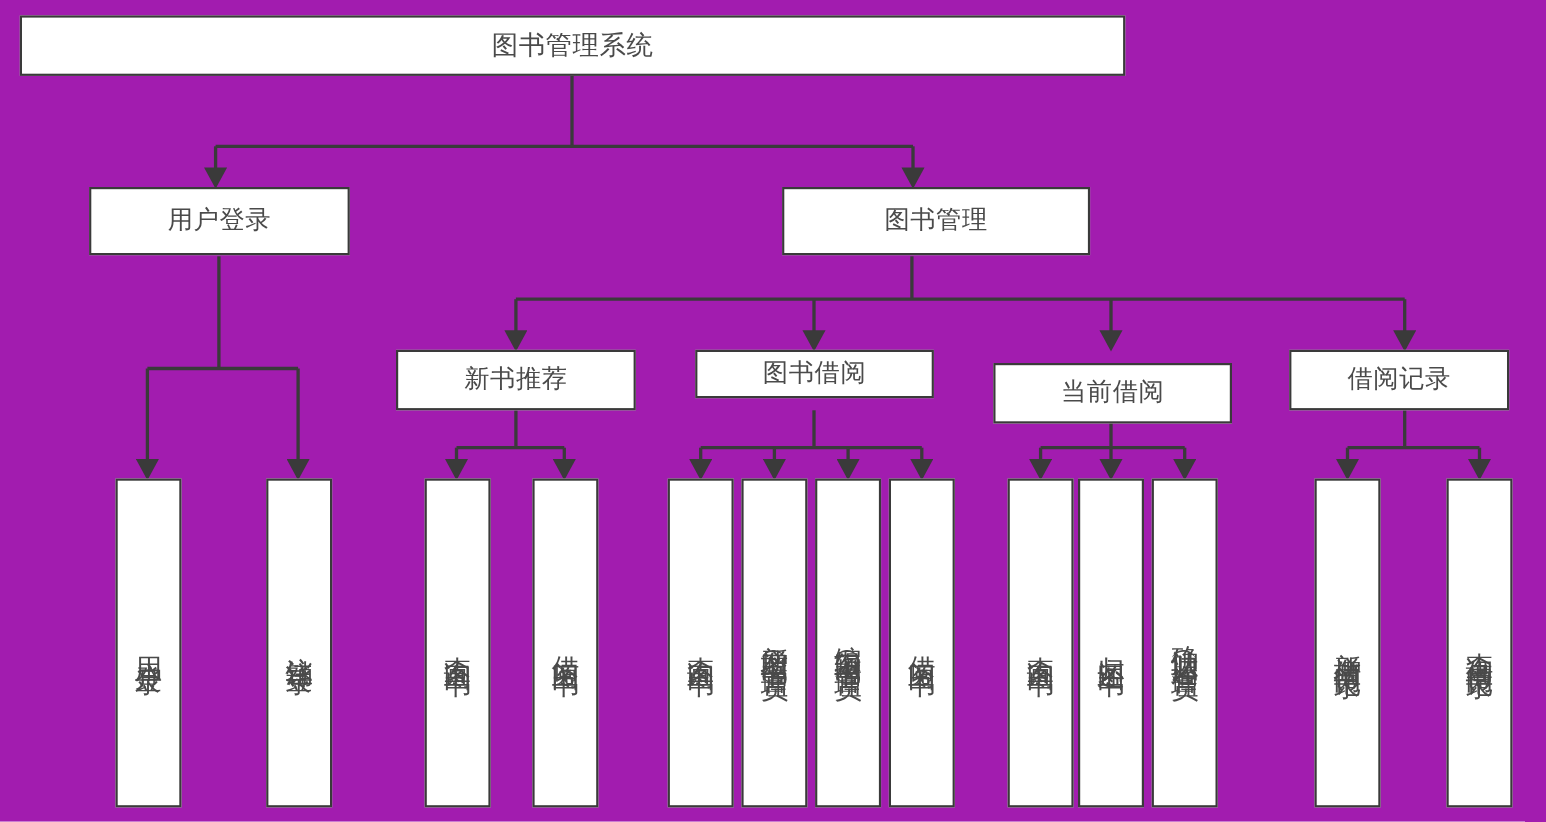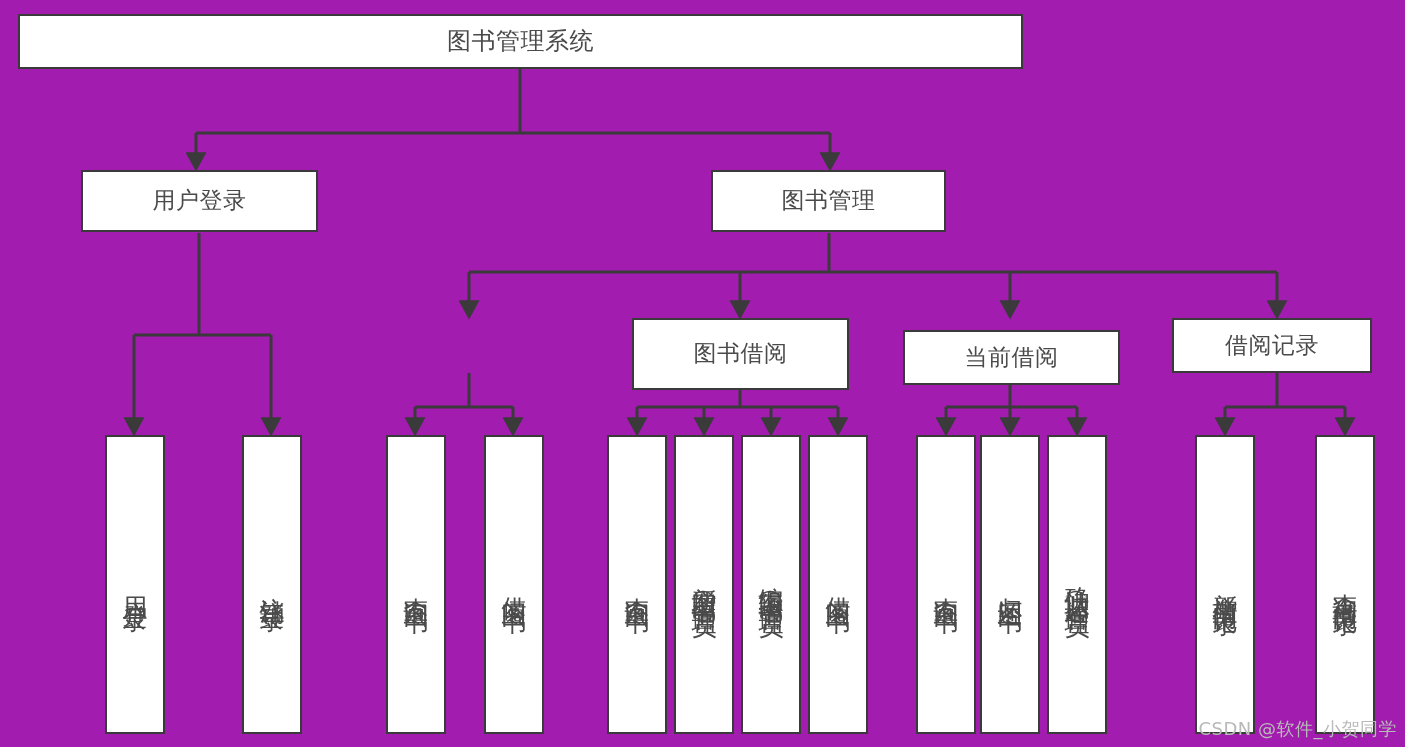--- a/index.html
+++ b/index.html
@@ -132,25 +132,28 @@
     </g>
   </svg>
 
   <div class="node h root" style="left:18px; top:14px; width:1005px; height:55px;">
     <span class="label">图书管理系统</span>
   </div>
 
   <div class="node h" style="left:81px; top:170px; width:237px; height:62px;">
     <span class="label">用户登录</span>
   </div>
-  <div class="node h" style="left:711px; top:170px; width:235px; height:62px;">
+  <div class="node h" style="left:711px; top:170px; width:280px; height:62px;">
     <span class="label">图书管理</span>
   </div>
 
-  <div class="node h" style="left:632px; top:318px; width:217px; height:72px;">
+  <div class="node h" style="left:360px; top:318px; width:218px; height:55px;">
+    <span class="label">新书推荐</span>
+  </div>
+  <div class="node h" style="left:632px; top:318px; width:217px; height:44px;">
     <span class="label">图书借阅</span>
   </div>
   <div class="node h" style="left:903px; top:330px; width:217px; height:55px;">
     <span class="label">当前借阅</span>
   </div>
   <div class="node h" style="left:1172px; top:318px; width:200px; height:55px;">
     <span class="label">借阅记录</span>
   </div>
 
   <div class="node v" style="left:105px; top:435px; width:60px; height:299px;">
@@ -190,15 +193,14 @@
     <span class="label">确认归还（管理员）</span>
   </div>
 
   <div class="node v" style="left:1195px; top:435px; width:60px; height:299px;">
     <span class="label">新增借阅记录</span>
   </div>
   <div class="node v" style="left:1315px; top:435px; width:60px; height:299px;">
     <span class="label">查询借阅记录</span>
   </div>
 
-  <div class="watermark">CSDN @软件_小贺同学</div>
 
 </div>
 
 </body></html>

